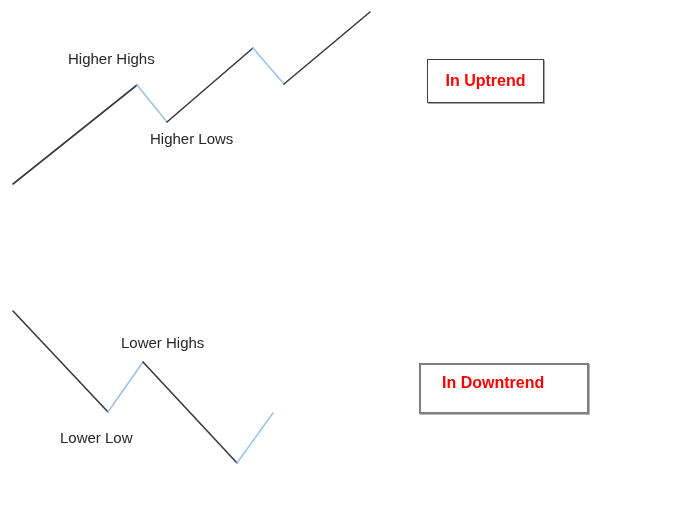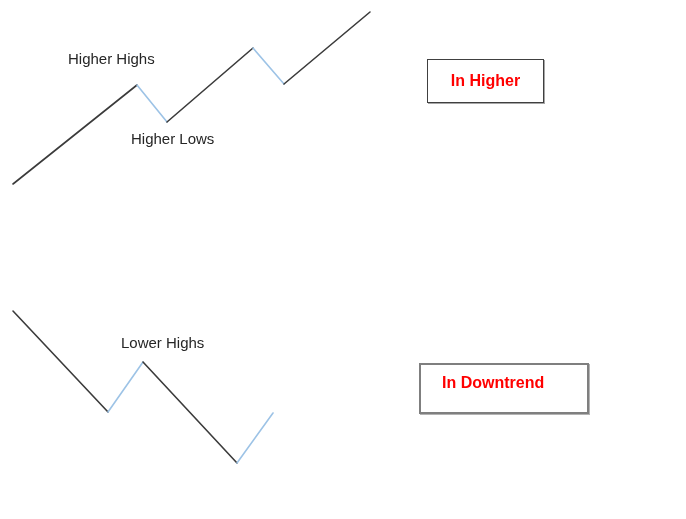--- a/index.html
+++ b/index.html
@@ -23,21 +23,21 @@
     top: 0;
   }
   .diagram-label {
     position: absolute;
     font-size: 15px;
     line-height: 20px;
     color: var(--label-text, #262626);
     white-space: nowrap;
   }
   .label-higher-highs { left: 68px;  top: 49px;  }
-  .label-higher-lows  { left: 131px; top: 129px; text-align: center; }
+  .label-higher-lows  { left: 150px; top: 129px; text-align: center; }
   .label-lower-high   { left: 121px; top: 333px; }
   .label-lower-low    { left: 60px;  top: 428px; }
 
   .badge {
     position: absolute;
     box-sizing: border-box;
     background: #ffffff;
     font-weight: bold;
     font-size: 16px;
     color: var(--badge-text, #ff0000);
@@ -78,23 +78,24 @@
       <line x1="108" y1="412" x2="143" y2="362" stroke="#9dc3e6" stroke-width="1.6" stroke-linecap="round"></line>
       <line x1="143" y1="362" x2="237" y2="463" stroke="#3b3b3b" stroke-width="1.6" stroke-linecap="round"></line>
       <line x1="237" y1="463" x2="273" y2="413" stroke="#9dc3e6" stroke-width="1.6" stroke-linecap="round"></line>
     </svg>
 
   <div class="diagram-label label-higher-highs">Higher Highs</div>
 
   <div class="diagram-label label-higher-lows">Higher Lows</div>
 
   <div class="badge badge-uptrend">
-    <span>In Higher</span>
+    <span>In Uptrend</span>
   </div>
 
   <div class="diagram-label label-lower-high">Lower Highs</div>
 
+  <div class="diagram-label label-lower-low">Lower Low</div>
 
   <div class="badge badge-downtrend">
     <span>In Downtrend</span>
   </div>
 
 </div>
 
 </body></html>

